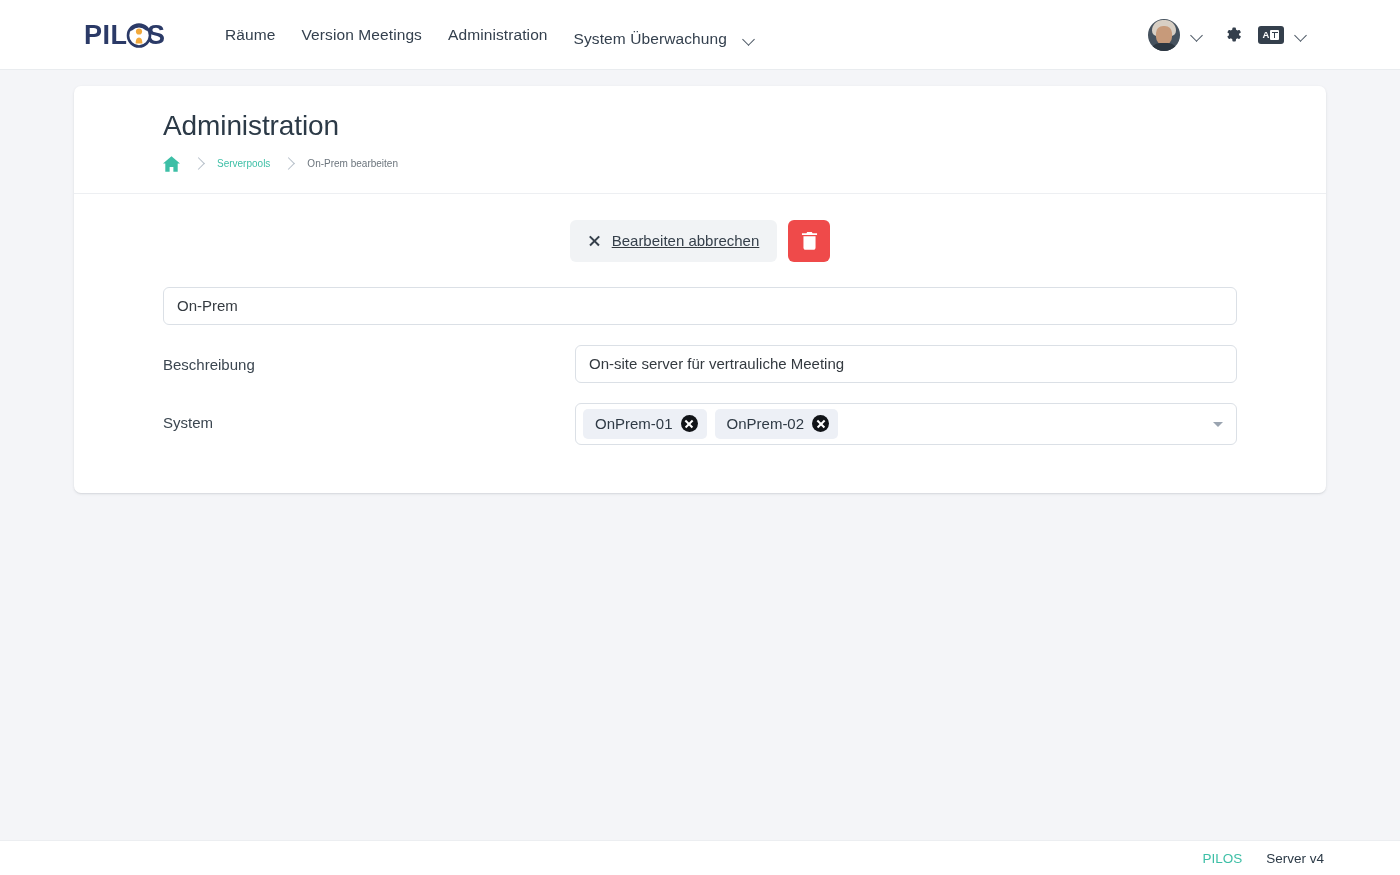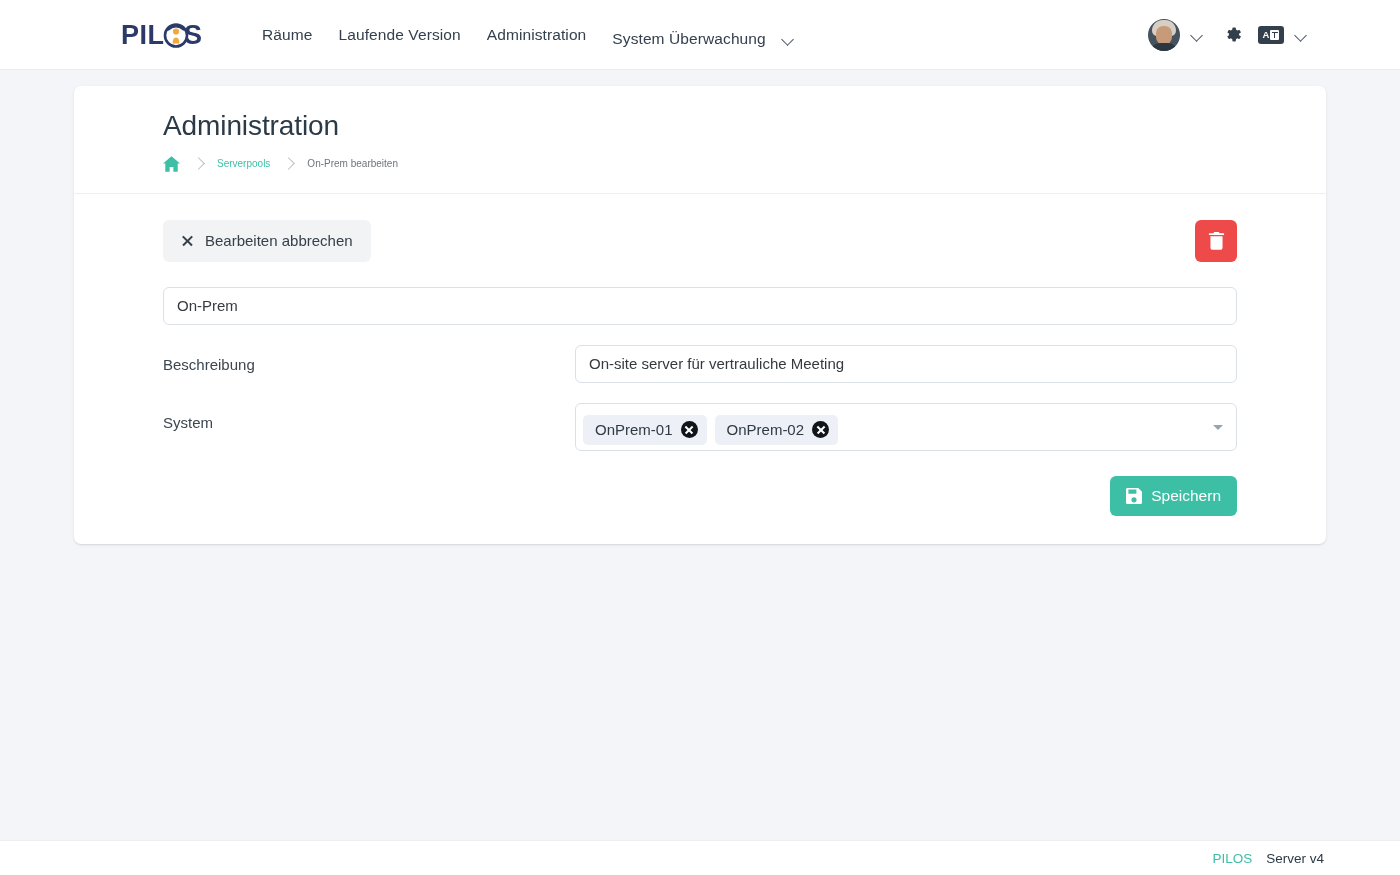--- a/index.html
+++ b/index.html
@@ -16,21 +16,20 @@
   
   .navbar {
     position: absolute;
     top: 0; left: 0;
     width: 1400px;
     height: 70px;
     background: #ffffff;
     border-bottom: 1px solid #e9ecef;
     display: flex;
     align-items: center;
-    padding-left: 37px;
   }
 
   .brand {
     margin-left: 84px;
     display: flex;
     align-items: center;
     height: 40px;
     cursor: pointer;
   }
   .brand svg { display: block; }
@@ -196,24 +195,25 @@
     display: inline-block;
     margin: 0 1px;
   }
   .bc-link { color: #3dbfa6; cursor: pointer; }
   .bc-current { color: #6c757d; }
 
   .card-body { padding: 26px 89px 28px 89px; }
 
   .toolbar {
     display: flex;
-    justify-content: space-between;
+    justify-content: center;
     align-items: center;
     gap: 11px;
     margin-bottom: 25px;
+    text-decoration: underline;
   }
   .btn {
     border: none;
     border-radius: 6px;
     font-family: "Liberation Sans", sans-serif;
     font-size: 15px;
     cursor: pointer;
     display: inline-flex;
     align-items: center;
     justify-content: center;
@@ -270,21 +270,21 @@
   }
 
   .multiselect {
     width: 100%;
     min-height: 42px;
     border: 1px solid #dbe0e6;
     border-radius: 6px;
     background: #fff;
     display: flex;
     align-items: center;
-    padding: 11px 34px 5px 7px;
+    padding: 5px 34px 5px 7px;
     position: relative;
     gap: 8px;
     cursor: pointer;
   }
   .chip {
     background: #edf0f6;
     border-radius: 5px;
     height: 30px;
     display: inline-flex;
     align-items: center;
@@ -341,21 +341,21 @@
     position: absolute;
     left: 0; bottom: 0;
     width: 1400px;
     height: 35px;
     background: #ffffff;
     border-top: 1px solid #eceef1;
     display: flex;
     align-items: center;
     justify-content: flex-end;
     padding-right: 76px;
-    gap: 14px;
+    gap: 24px;
     font-size: 13.5px;
   }
   .footer .brandname { color: #3dbfa6; cursor: pointer; }
   .footer .version { color: #2c3a47; }
 </style>
 </head>
 <body>
 
 <div class="navbar">
 
@@ -365,21 +365,21 @@
       <text x="63" y="26" font-family="Liberation Sans, sans-serif" font-size="27" font-weight="bold" fill="#2b3a67" letter-spacing="0.5">S</text>
       <circle cx="55" cy="17.5" r="11" fill="none" stroke="#2b3a67" stroke-width="2.6"></circle>
       <path d="M47.5 11.5 A 10.5 10.5 0 0 1 62.5 11.5" fill="none" stroke="#2b3a67" stroke-width="2.4" stroke-linecap="round"></path>
       <circle cx="55" cy="13.5" r="3.1" fill="#f2a93b"></circle>
       <path d="M51.6 25.5 q0-6 3.4-6 q3.4 0 3.4 6 z" fill="#f2a93b"></path>
     </svg>
   </div>
 
   <div class="nav-links">
     <div class="nav-link">Räume</div>
-    <div class="nav-link">Laufende Version</div>
+    <div class="nav-link">Version Meetings</div>
     <div class="nav-link">Administration</div>
     <div class="nav-dropdown">
       <span class="lbl">System Überwachung</span>
       <span class="chev"></span>
     </div>
   </div>
 
   <div class="nav-right">
 
     <div class="avatar-wrap">
@@ -464,28 +464,20 @@
           </span>
           <span class="chip">
             <span>OnPrem-02</span>
             <span class="chip-x"></span>
           </span>
           <span class="ms-caret"></span>
         </div>
       </div>
     </div>
 
-    <div class="save-row">
-      <button class="btn btn-save">
-        <svg width="16" height="16" viewBox="0 0 18 18">
-          <path fill="#ffffff" d="M13.8 0H1.8C0.8 0 0 .8 0 1.8v14.4C0 17.2.8 18 1.8 18h14.4c1 0 1.8-.8 1.8-1.8V4.2zM9 16.2a2.9 2.9 0 110-5.8 2.9 2.9 0 010 5.8zM11.7 6.6H2.7V1.8h9z"></path>
-        </svg>
-        <span>Speichern</span>
-      </button>
-    </div>
 
   </div>
 </div>
 
 <div class="footer">
   <span class="brandname">PILOS</span>
   <span class="version">Server v4</span>
 </div>
 
 </body></html>

